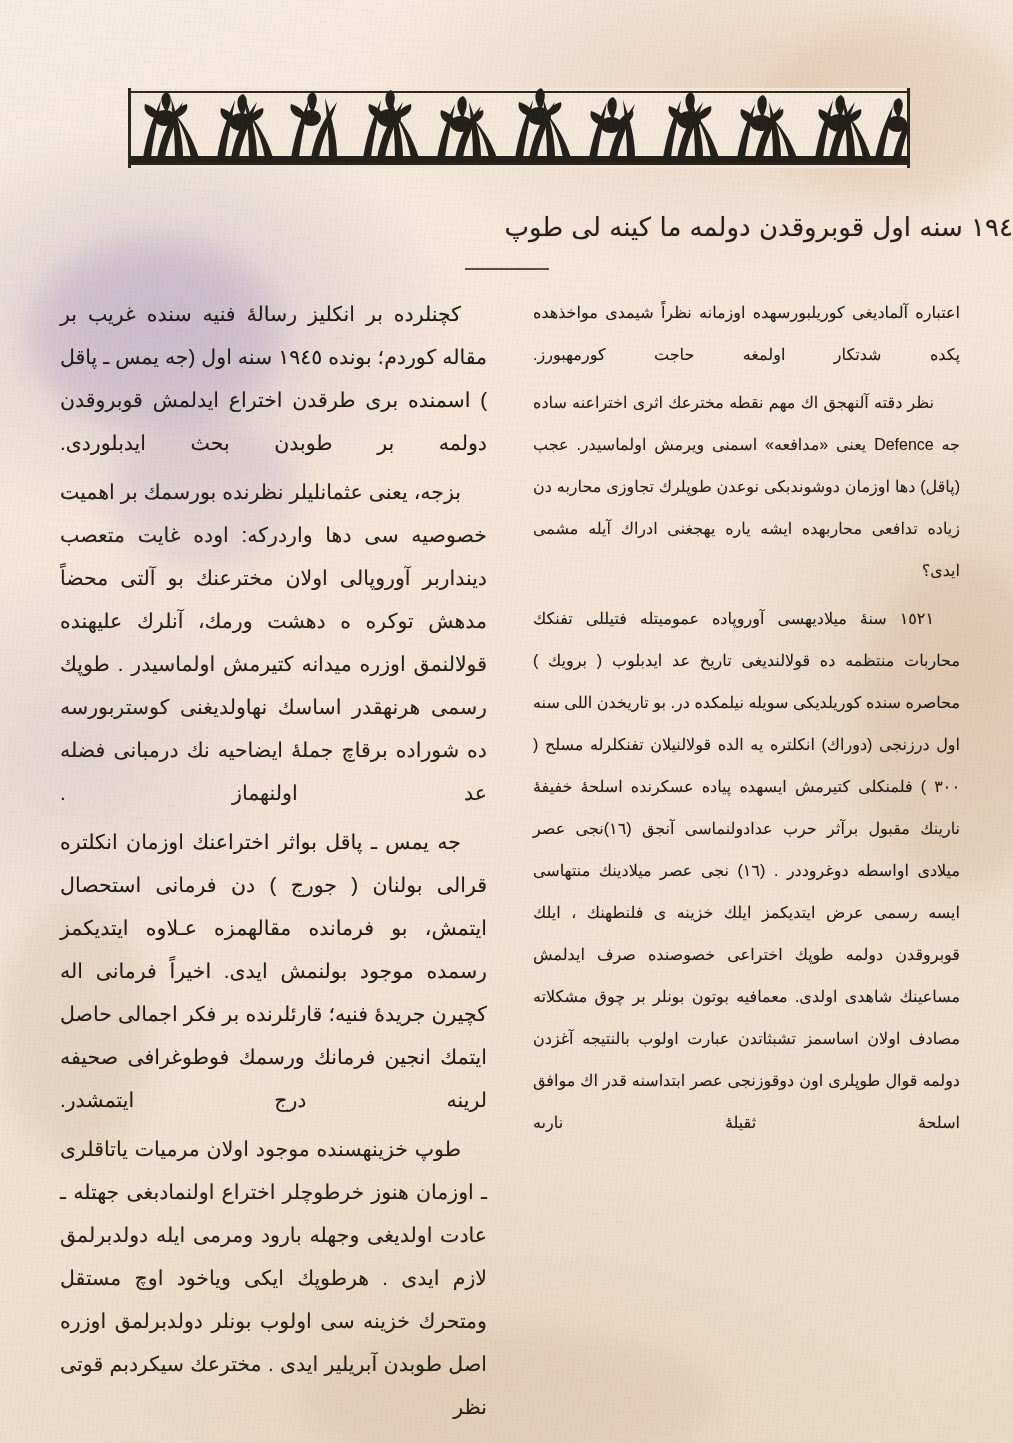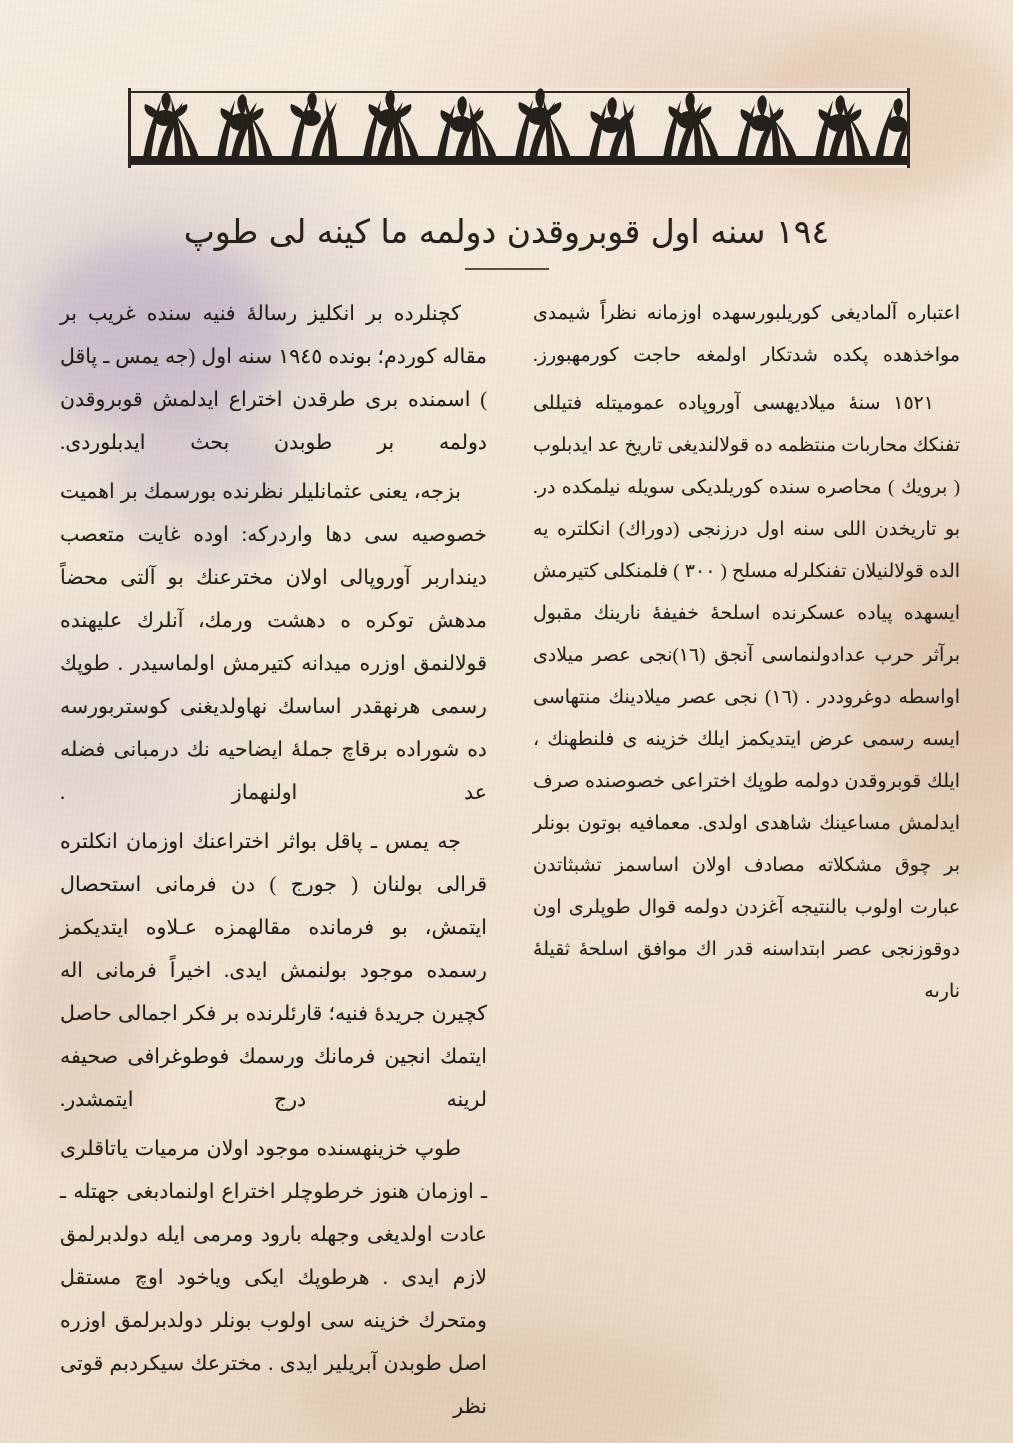--- a/index.html
+++ b/index.html
@@ -70,24 +70,24 @@
   #ornament::before { top: 3px; }
   #ornament::after  { bottom: 3px; }
   #ornament svg { position: absolute; left: 0; top: 0; }
 
   
   #title {
     position: absolute;
     top: 212px;
     left: 0;
     width: 1013px;
-    text-align: center;
+    text-align: right;
     direction: rtl;
     font-family: "DejaVu Sans", sans-serif;
-    font-size: 33px;
+    font-size: 26px;
     letter-spacing: 0.5px;
     color: #241f1a;
     text-shadow: 0 0 1px rgba(60,45,30,0.35);
   }
   #title-rule {
     position: absolute;
     top: 268px;
     left: 50%;
     margin-left: -42px;
     width: 84px;
@@ -109,30 +109,30 @@
     direction: rtl;
   }
   .column {
     flex: 1 1 0;
     direction: rtl;
   }
   .para {
     direction: rtl;
     text-align: justify;
     text-align-last: justify;
-    font-family: Liberation Serif, serif;
+    font-family: Liberation Sans, sans-serif;
     font-size: 20.5px;
     line-height: 43px;
     color: #211d18;
     margin: 0 0 6px 0;
     text-shadow: 0 0 0.7px rgba(50,38,26,0.3);
   }
   .para.indent { text-indent: 26px; }
   .col-right .para { font-size: 20.5px; }
-  .col-left .para  { font-size: 19px; line-height: 42px; }
+  .col-left .para  { font-size: 16px; line-height: 42px; }
 
   
   .para:nth-child(odd) { color: #1f1b16; }
   .para:nth-child(even) { color: #262119; }
 </style>
 </head>
 <body>
 
 <div id="page">
 
@@ -266,19 +266,20 @@
 
     <div class="column col-right">
       <p class="para indent">كچنلرده بر انكليز رسالهٔ فنيه سنده غريب بر مقاله كوردم؛ بونده ١٩٤٥ سنه اول (جه يمس ـ پاقل ) اسمنده برى طرقدن اختراع ايدلمش قوبروقدن دولمه بر طوبدن بحث ايدبلوردى.</p>
       <p class="para indent">بزجه، يعنى عثمانليلر نظرنده بورسمك بر اهميت خصوصيه سى دها واردركه: اوده غايت متعصب دينداربر آوروپالى اولان مخترعنك بو آلتى محضاً مدهش توكره ه دهشت ورمك، آنلرك عليهنده قولالنمق اوزره ميدانه كتيرمش اولماسيدر . طوپك رسمى هرنهقدر اساسك نهاولديغنى كوستربورسه ده شوراده برقاچ جملهٔ ايضاحيه نك درمبانى فضله عد اولنهماز .</p>
       <p class="para indent">جه يمس ـ پاقل بواثر اختراعنك اوزمان انكلتره قرالى بولنان ( جورج ) دن فرمانى استحصال ايتمش، بو فرمانده مقالهمزه عـلاوه ايتديكمز رسمده موجود بولنمش ايدى. اخيراً فرمانى اله كچيرن جريدهٔ فنيه؛ قارئلرنده بر فكر اجمالى حاصل ايتمك انجين فرمانك ورسمك فوطوغرافى صحيفه لرينه درج ايتمشدر.</p>
       <p class="para indent">طوپ خزينهسنده موجود اولان مرميات ياتاقلرى ـ اوزمان هنوز خرطوچلر اختراع اولنمادبغى جهتله ـ عادت اولديغى وجهله بارود ومرمى ايله دولدبرلمق لازم ايدى . هرطوپك ايكى وياخود اوچ مستقل ومتحرك خزينه سى اولوب بونلر دولدبرلمق اوزره اصل طوبدن آبريلير ايدى . مخترعك سيكردبم قوتى نظر</p>
     </div>
 
     <div class="column col-left">
       <p class="para">اعتباره آلماديغى كوريلبورسهده اوزمانه نظراً شيمدى مواخذهده پكده شدتكار اولمغه حاجت كورمهبورز.</p>
+      <p class="para indent">نظر دقته آلنهجق اك مهم نقطه مخترعك اثرى اختراعنه ساده جه Defence يعنى «مدافعه» اسمنى ويرمش اولماسيدر. عجب (پاقل) دها اوزمان دوشوندبكى نوعدن طوپلرك تجاوزى محاربه دن زياده تدافعى محاربهده ايشه ياره يهجغنى ادراك آيله مشمى ايدى؟</p>
       <p class="para indent">١٥٢١ سنهٔ ميلاديهسى آوروپاده عموميتله فتيللى تفنكك محاربات منتظمه ده قولالنديغى تاريخ عد ايدبلوب ( برويك ) محاصره سنده كوريلديكى سويله نيلمكده در. بو تاريخدن اللى سنه اول درزنجى (دوراك) انكلتره يه الده قولالنيلان تفنكلرله مسلح ( ٣٠٠ ) فلمنكلى كتيرمش ايسهده پياده عسكرنده اسلحهٔ خفيفهٔ نارينك مقبول برآثر حرب عدادولنماسى آنجق (١٦)نجى عصر ميلادى اواسطه دوغروددر . (١٦) نجى عصر ميلادينك منتهاسى ايسه رسمى عرض ايتديكمز ايلك خزينه ى فلنطهنك ، ايلك قوبروقدن دولمه طوپك اختراعى خصوصنده صرف ايدلمش مساعينك شاهدى اولدى. معمافيه بوتون بونلر بر چوق مشكلاته مصادف اولان اساسمز تشبثاتدن عبارت اولوب بالنتيجه آغزدن دولمه قوال طوپلرى اون دوقوزنجى عصر ابتداسنه قدر اك موافق اسلحهٔ ثقيلهٔ نارىه</p>
     </div>
 
   </div>
 
   <div id="grain"></div>
 </div>
 
 </body></html>

